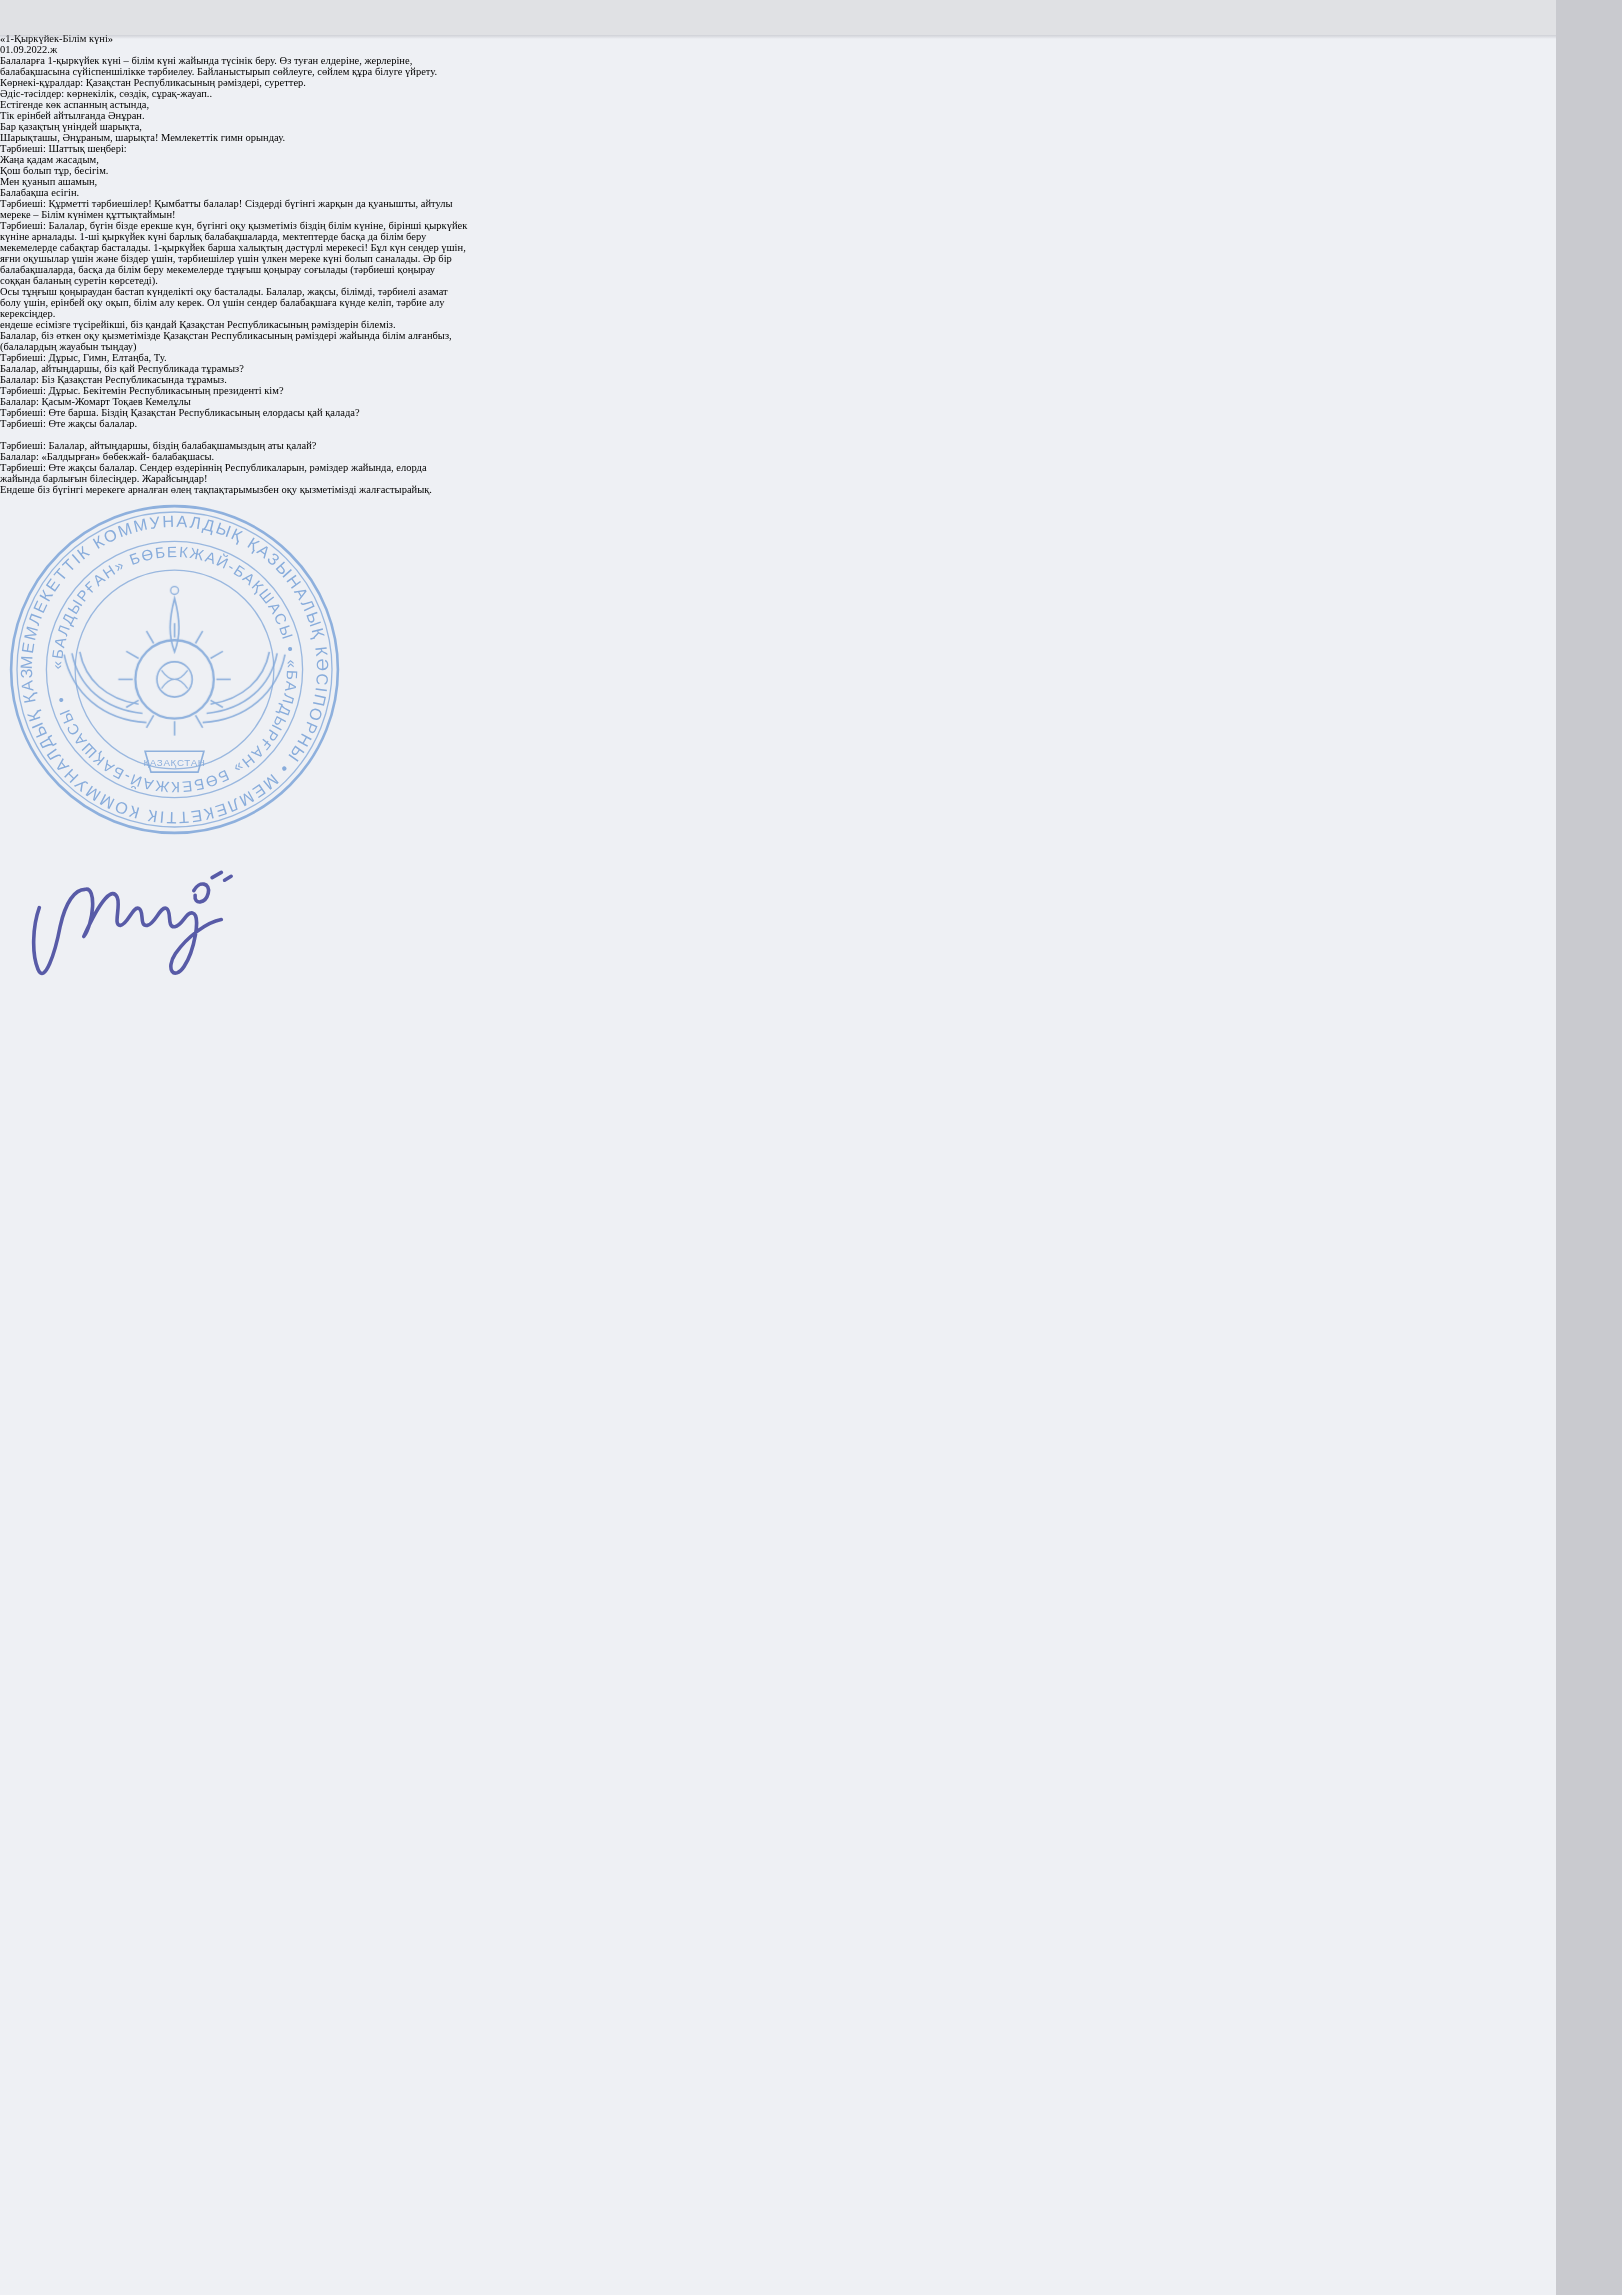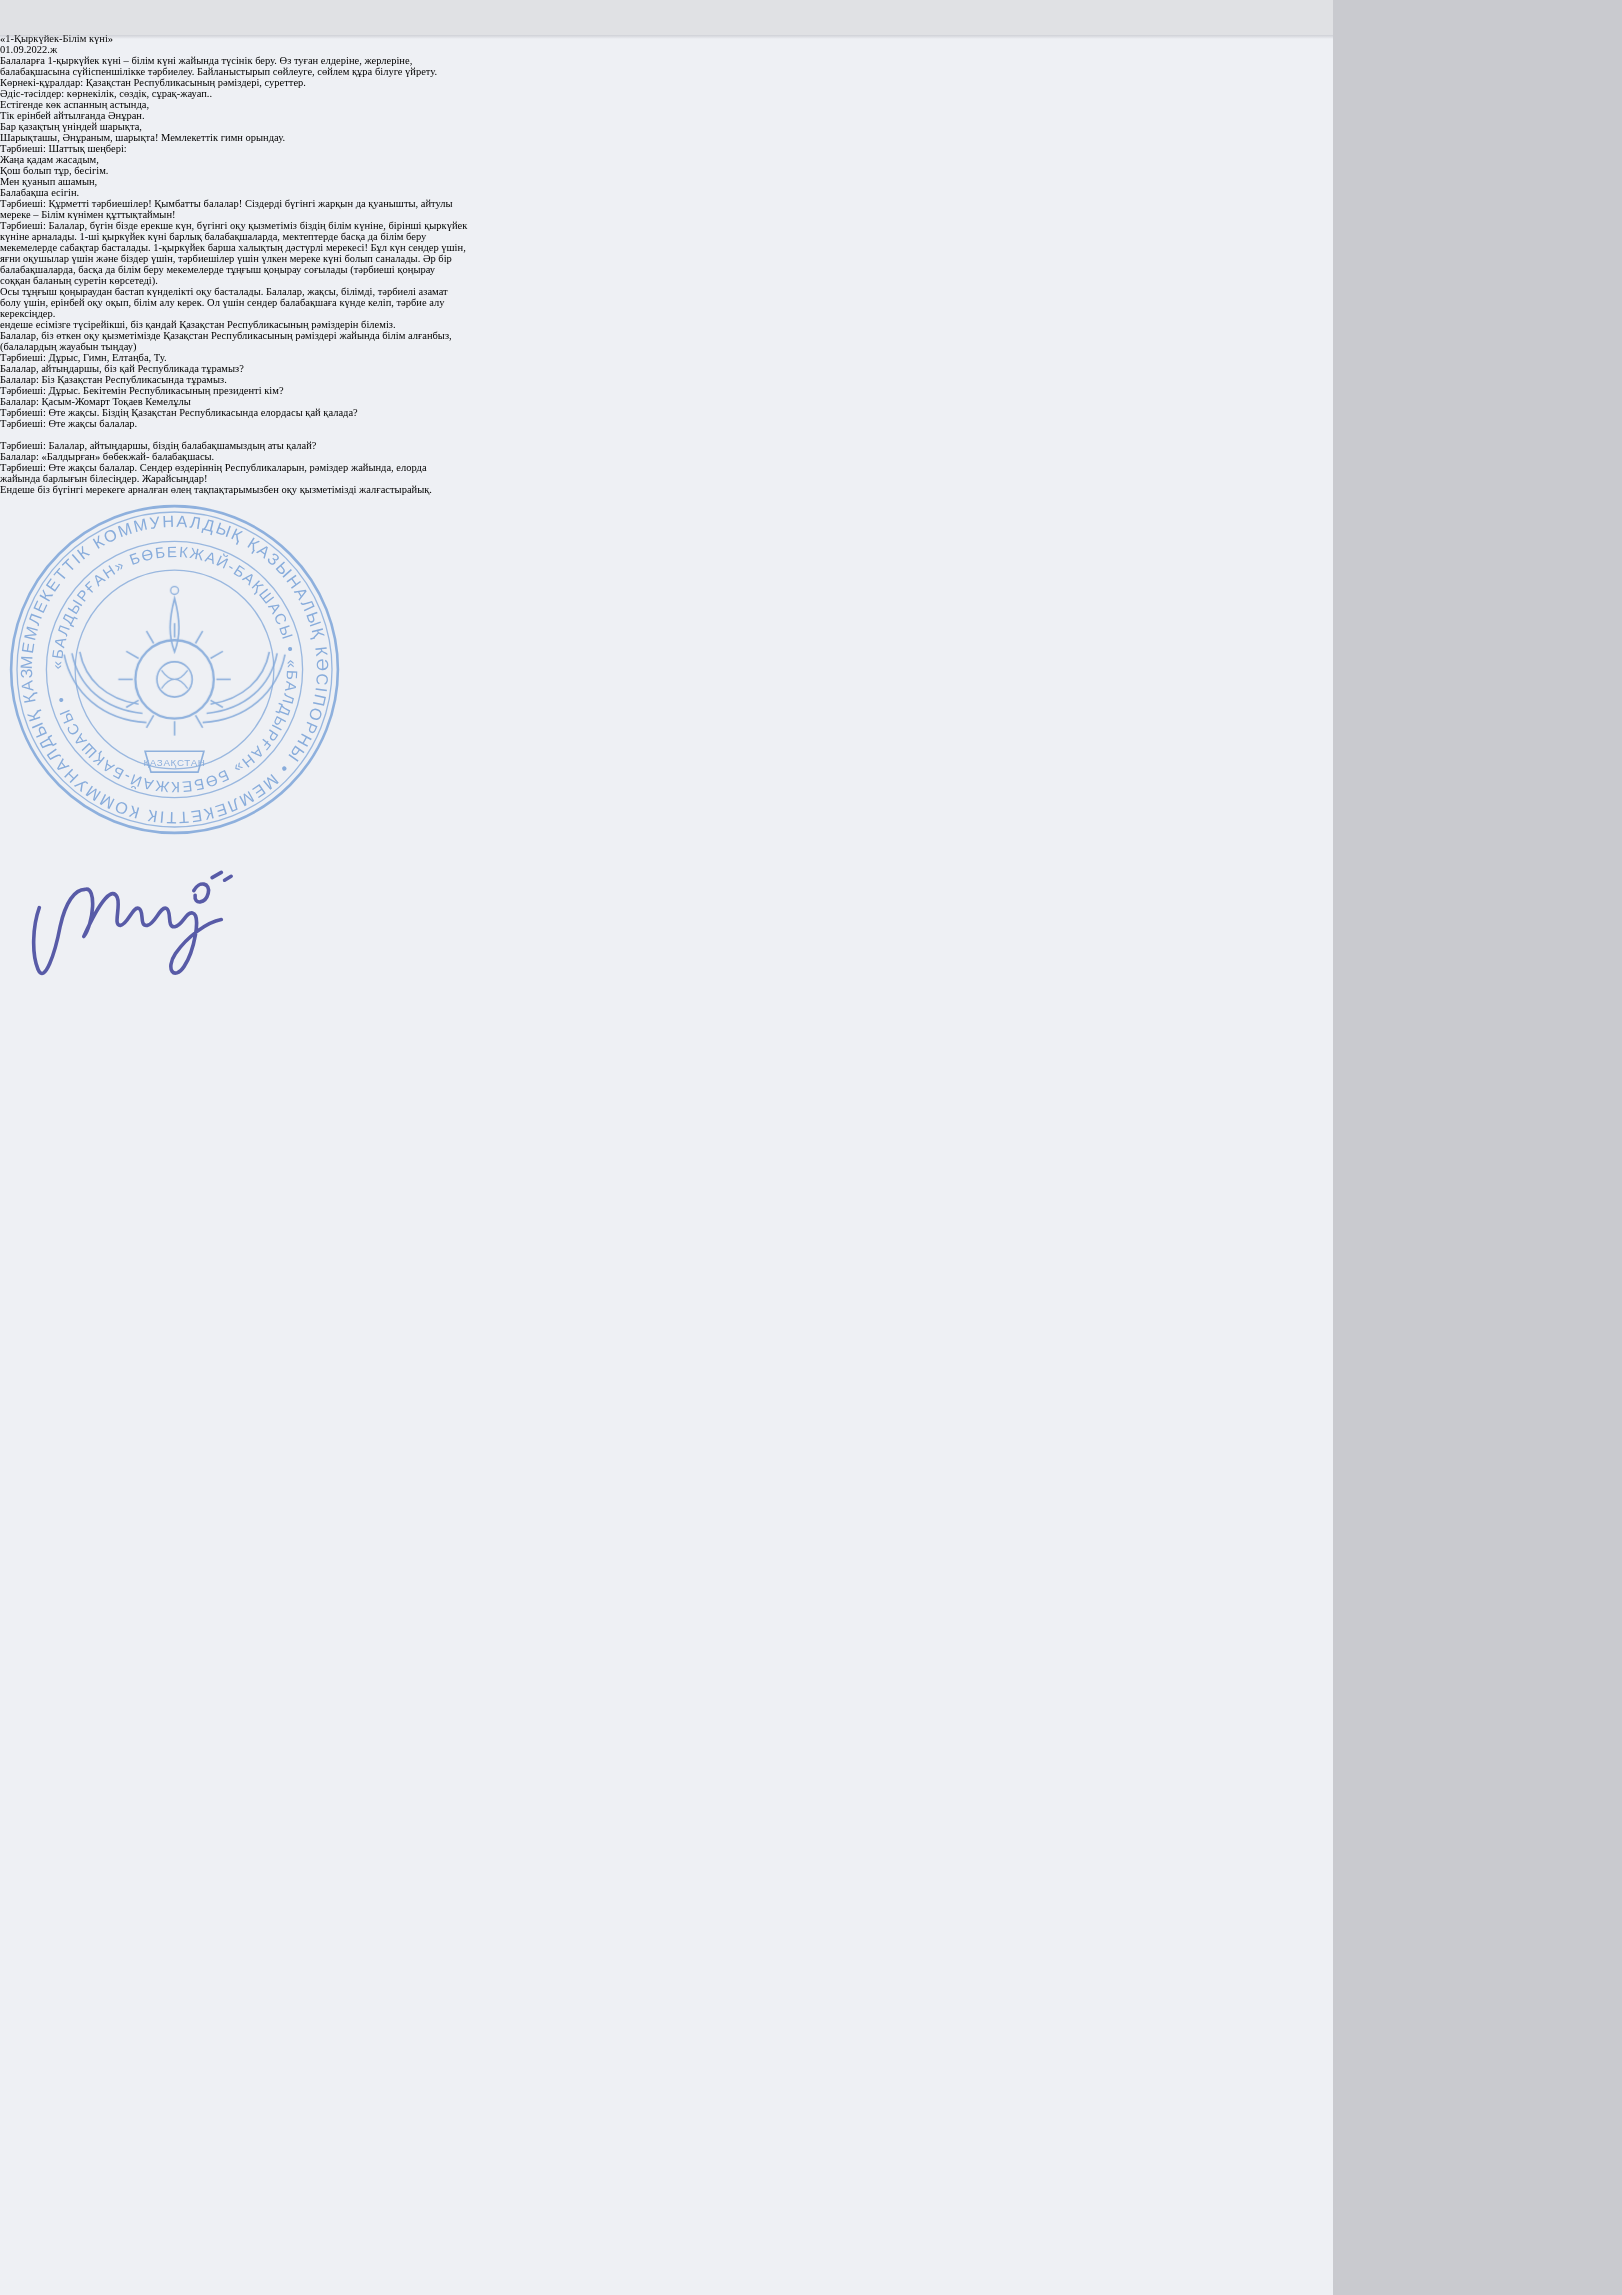--- a/index.html
+++ b/index.html
@@ -1,17 +1,17 @@
 <!DOCTYPE html>
 <html style="font-size:10.5px"><head>
 <meta charset="utf-8">
 <style>
   html,body{margin:0;padding:0;background:#c9cacf;}
   #scan{
-    position:relative;width:1333px;height:2295px;overflow:hidden;
+    position:relative;width:1556px;height:2295px;overflow:hidden;
     background:#eef0f4;
     font-family:"Liberation Serif", serif;
   }
   
   .scanner-strip{position:absolute;left:0;top:0;width:100%;height:35px;background:#e0e1e4;}
   .paper-edge{position:absolute;left:0;top:35px;width:100%;height:3.9px;
     background:linear-gradient(180deg, rgba(150,150,158,.35), rgba(255,255,255,0));}
   
   .paper-texture{
     position:absolute;inset:0;pointer-events:none;
@@ -117,21 +117,21 @@
         <div class="line">болу үшін, ерінбей оқу оқып, білім алу керек. Ол үшін сендер балабақшаға күнде келіп, тәрбие алу</div>
         <div class="line">керексіңдер.</div>
         <div class="line">ендеше есімізге түсірейікші, біз қандай Қазақстан Республикасының рәміздерін білеміз.</div>
         <div class="line">Балалар, біз өткен оқу қызметімізде Қазақстан Республикасының рәміздері жайында білім алғанбыз,</div>
         <div class="line">(балалардың жауабын тыңдау)</div>
         <div class="line">Тәрбиеші: Дұрыс, Гимн, Елтаңба, Ту.</div>
         <div class="line">Балалар, айтыңдаршы, біз қай Республикада тұрамыз?</div>
         <div class="line">Балалар: Біз Қазақстан Республикасында тұрамыз.</div>
         <div class="line">Тәрбиеші: Дұрыс. Бекітемін Республикасының президенті кім?</div>
         <div class="line">Балалар: Қасым-Жомарт Тоқаев Кемелұлы</div>
-        <div class="line">Тәрбиеші: Өте жақсы. Біздің Қазақстан Республикасында елордасы қай қалада?</div>
+        <div class="line">Тәрбиеші: Өте барша. Біздің Қазақстан Республикасының елордасы қай қалада?</div>
         <div class="line">Тәрбиеші: Өте жақсы балалар.</div>
         <div class="line">&nbsp;</div>
         <div class="line indent">Тәрбиеші: Балалар, айтыңдаршы, біздің балабақшамыздың аты қалай?</div>
         <div class="line indent">Балалар: «Балдырған» бөбекжай- балабақшасы.</div>
         <div class="line indent">Тәрбиеші: Өте жақсы балалар. Сендер өздеріннің Республикаларын, рәміздер жайында, елорда</div>
         <div class="line indent">жайында барлығын білесіңдер. Жарайсыңдар!</div>
         <div class="line indent">Ендеше біз бүгінгі мерекеге арналған өлең тақпақтарымызбен оқу қызметімізді жалғастырайық.</div>
       </div>
   </div>
 

